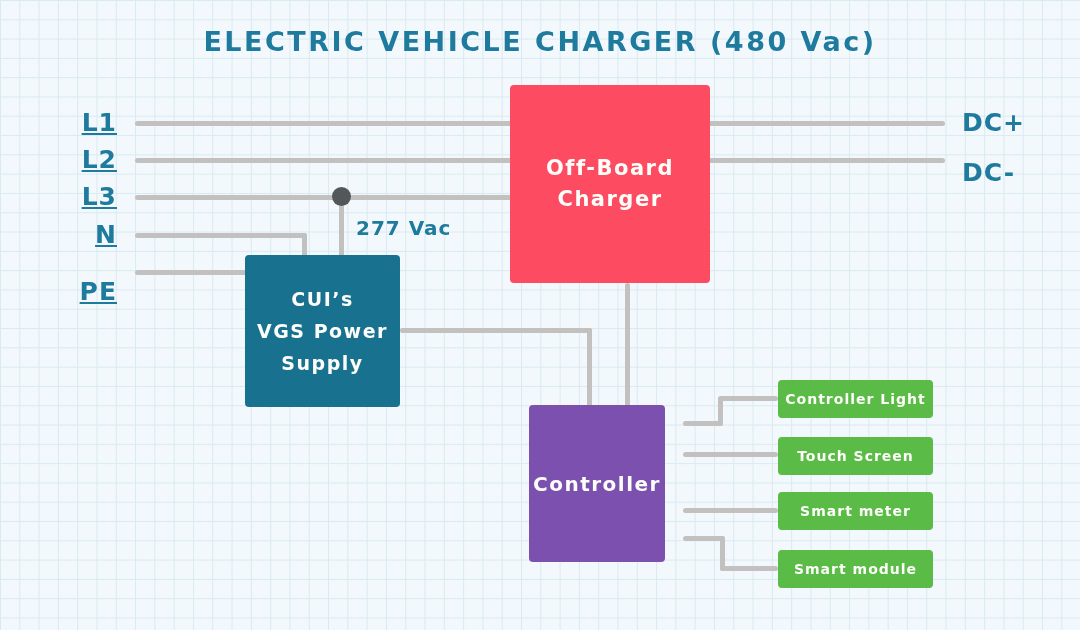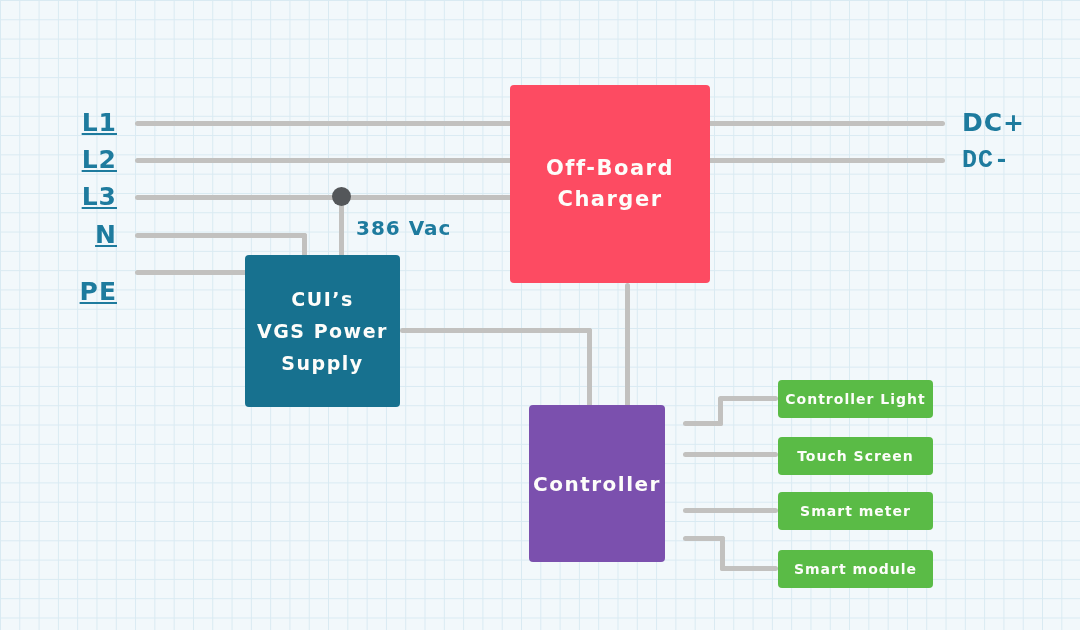--- a/index.html
+++ b/index.html
@@ -55,20 +55,21 @@
     background:var(--peripheral-green);display:flex;align-items:center;
     justify-content:center;color:var(--white-text);font-size:14px;
     font-weight:600;letter-spacing:1px;
   }
 </style>
 </head>
 <body>
 
 <div class="canvas">
 
+  <div class="title">ELECTRIC VEHICLE CHARGER (480 Vac)</div>
 
   <div class="wire h" style="left:135px;top:121px;width:810px;"></div>
   <div class="wire h" style="left:135px;top:158px;width:810px;"></div>
   <div class="wire h" style="left:135px;top:195px;width:378px;"></div>
   <div class="wire h" style="left:135px;top:233px;width:172px;"></div>
   <div class="wire v" style="left:302px;top:233px;height:25px;"></div>
   <div class="wire h" style="left:135px;top:270px;width:112px;"></div>
   <div class="wire v" style="left:339px;top:196px;height:61px;"></div>
   <div class="dot" style="left:332px;top:187px;"></div>
   <div class="wire h" style="left:400px;top:328px;width:192px;"></div>
@@ -83,23 +84,23 @@
   <div class="wire v" style="left:720px;top:536px;height:35px;"></div>
   <div class="wire h" style="left:720px;top:566px;width:58px;"></div>
 
   <div class="pin in" style="top:108px;">L1</div>
   <div class="pin in" style="top:145px;">L2</div>
   <div class="pin in" style="top:182px;">L3</div>
   <div class="pin in" style="top:220px;">N</div>
   <div class="pin in" style="top:257px;margin-top:20px;">PE</div>
 
   <div class="pin out" style="top:108px;">DC+</div>
-  <div class="pin out" style="top:146px;font-family:Liberation Mono, monospace;">DC-</div>
+  <div class="pin out" style="top:158px;">DC-</div>
 
-  <div class="annotation">386 Vac</div>
+  <div class="annotation">277 Vac</div>
 
   <div class="block charger">
     <div class="bl">Off-Board</div>
     <div class="bl">Charger</div>
   </div>
 
   <div class="block psu">
     <div class="bl">CUI’s</div>
     <div class="bl">VGS Power</div>
     <div class="bl">Supply</div>

